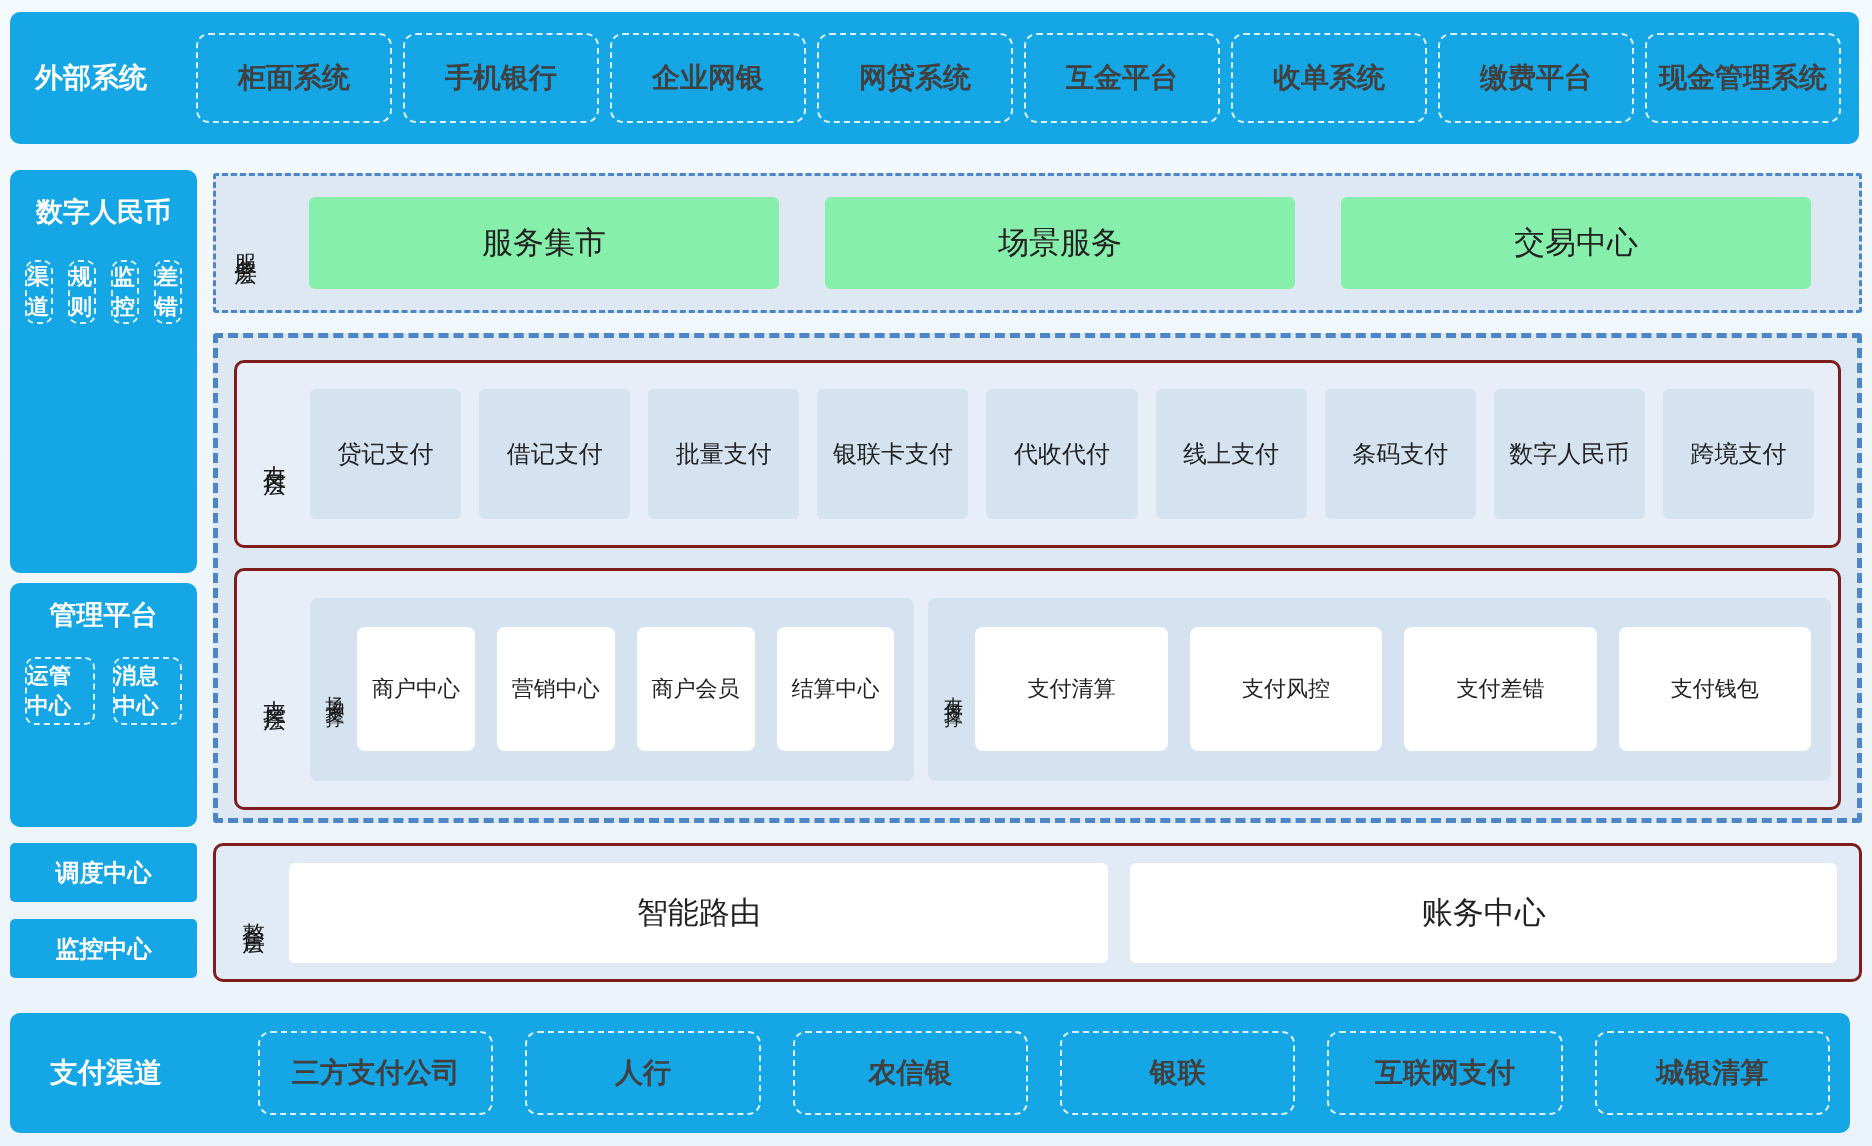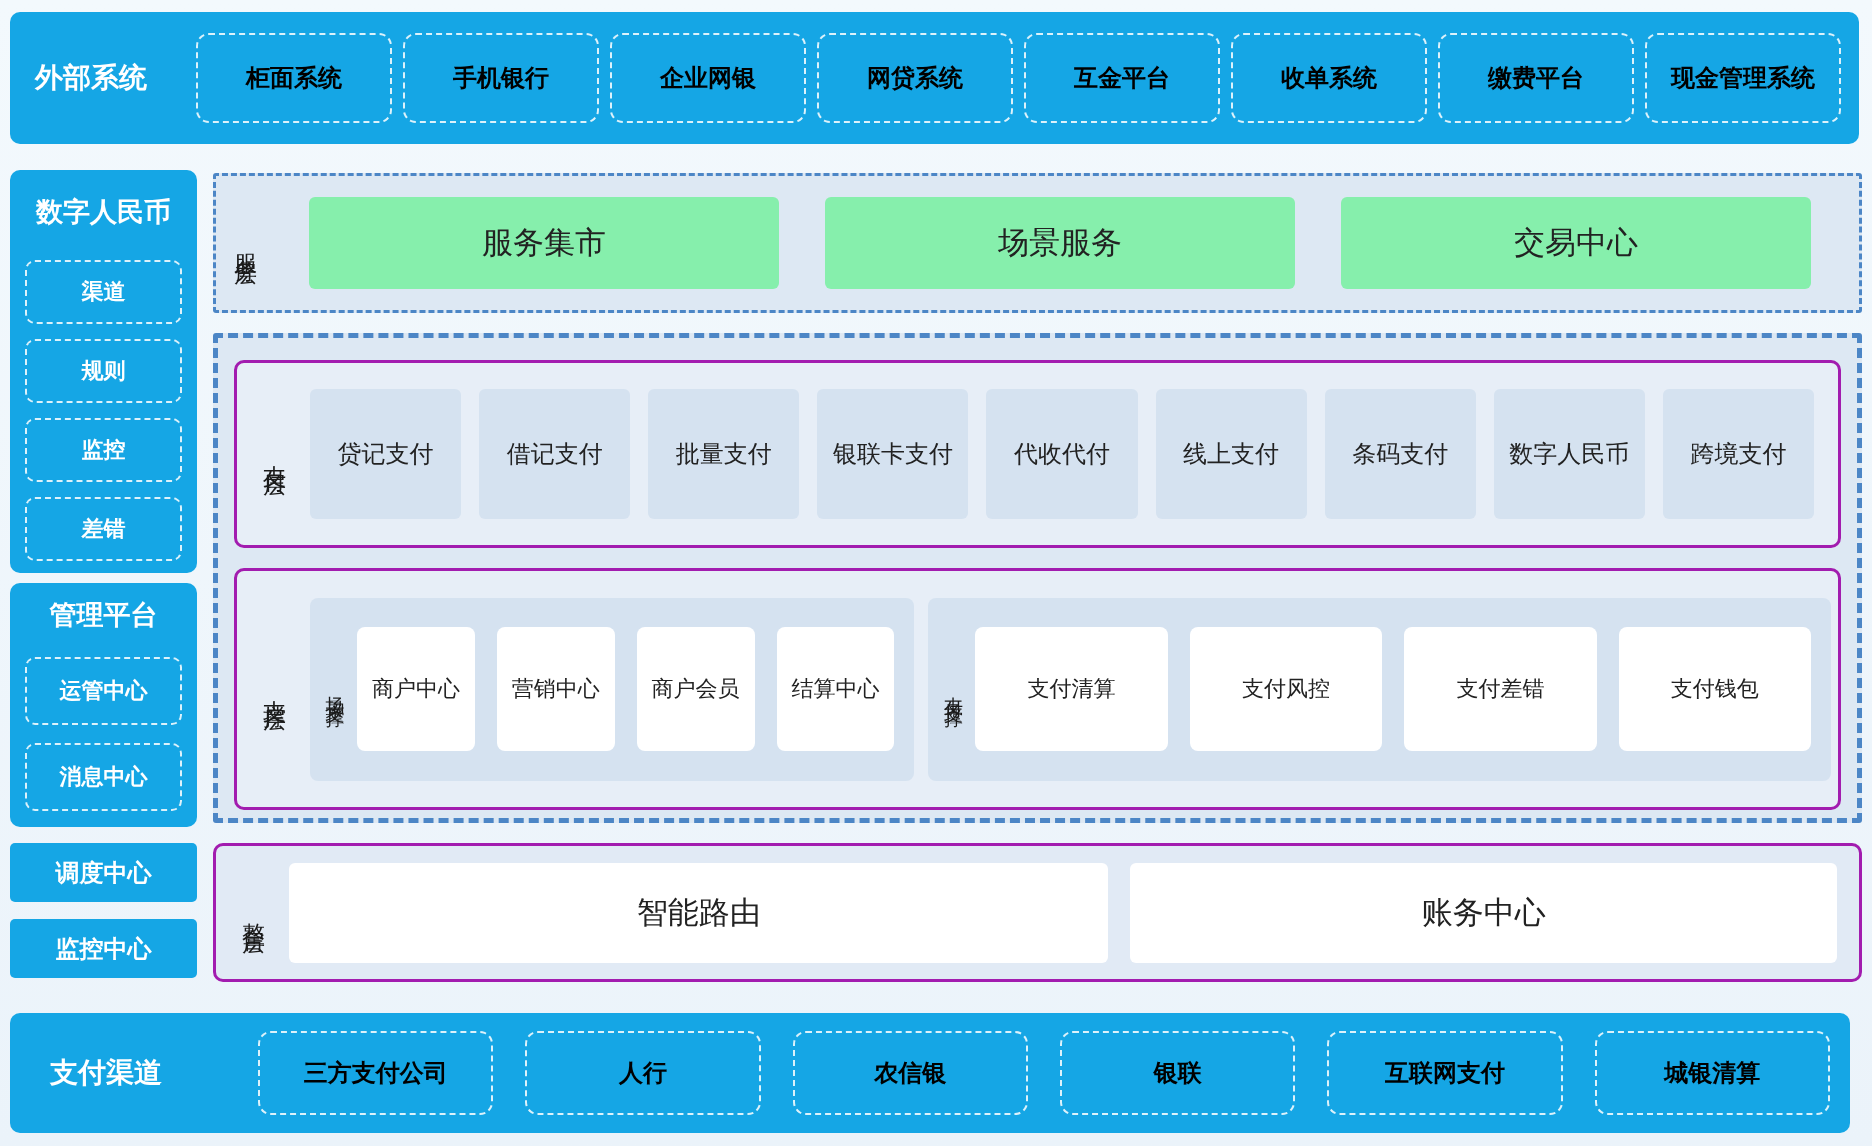--- a/index.html
+++ b/index.html
@@ -13,31 +13,31 @@
   .bluebar{position:absolute;background:#15a6e5;border-radius:10px;display:flex;align-items:center;}
   .topbar{left:10px;top:12px;width:1849px;height:132px;}
   .bottombar{left:10px;top:1013px;width:1840px;height:120px;}
   .bar-title{flex:none;color:#fff;font-weight:bold;font-size:28px;text-align:center;}
   .topbar .bar-title{width:142px;margin-left:10px;}
   .bottombar .bar-title{width:244px;text-align:left;padding-left:40px;box-sizing:border-box;}
   .bar-items{flex:1;display:flex;align-items:center;}
   .topbar .bar-items{gap:11px;margin-left:34px;margin-right:18px;}
   .bottombar .bar-items{gap:32px;margin-left:4px;margin-right:20px;}
   .bar-item{flex:1;border:2px dashed rgba(255,255,255,.85);border-radius:13px;
-    display:flex;align-items:center;justify-content:center;color:#000000;
-    font-weight:bold;font-size:24px;box-sizing:border-box;}
+    display:flex;align-items:center;justify-content:center;color:#404040;
+    font-weight:bold;font-size:28px;box-sizing:border-box;}
   .topbar .bar-item{height:90px;}
   .bottombar .bar-item{height:84px;}
   
   .sidebar{position:absolute;left:10px;top:170px;width:187px;display:flex;flex-direction:column;}
   .side-panel{background:#15a6e5;border-radius:10px;box-sizing:border-box;}
   .panel-title{text-align:center;color:#fff;font-weight:bold;font-size:27px;}
   .panel-recon{height:403px;padding-top:24px;}
   .panel-mgmt{height:244px;margin-top:10px;padding-top:14px;}
-  .side-items{display:flex;flex-direction:column;margin:30px 15px 0 15px;}
+  .side-items{display:flex;flex-direction:row;margin:30px 15px 0 15px;}
   .panel-recon .side-items{gap:15px;}
   .panel-mgmt .side-items{gap:18px;margin-top:24px;}
   .side-item{border:2px dashed rgba(255,255,255,.85);border-radius:10px;
     display:flex;align-items:center;justify-content:center;color:#fff;
     font-weight:bold;font-size:22px;box-sizing:border-box;}
   .panel-recon .side-item{height:64px;}
   .panel-mgmt .side-item{height:68px;}
   .solo-item{background:#15a6e5;border-radius:5px;height:59px;display:flex;align-items:center;
     justify-content:center;color:#fff;font-weight:bold;font-size:24px;}
   .solo-1{margin-top:16px;}
@@ -47,21 +47,21 @@
   .v-label{writing-mode:vertical-rl;text-orientation:upright;font-size:23px;color:#1a1a1a;
     letter-spacing:5px;flex:none;line-height:1;}
   .service-panel{height:140px;background:#dde8f3;border:3px dashed #4c86c6;border-radius:3px;
     display:flex;align-items:center;box-sizing:border-box;}
   .service-panel .v-label{margin:0 52px 0 18px;}
   .service-items{flex:1;display:flex;gap:46px;margin-right:48px;}
   .service-item{flex:1;height:92px;background:#86efac;border-radius:6px;display:flex;
     align-items:center;justify-content:center;font-size:31px;color:#222;}
   .dashed-container{margin-top:20px;height:490px;background:#dde8f3;border:5px dashed #4c86c6;
     border-radius:3px;box-sizing:border-box;padding:22px 16px 0 16px;}
-  .solid-box{border:3px solid #a21caf;border-radius:10px;background:#e7eef7;
+  .solid-box{border:3px solid #7f1d1d;border-radius:10px;background:#e7eef7;
     display:flex;align-items:center;box-sizing:border-box;}
   .solid-box .v-label{margin:0 24px 0 26px;}
   .payment-box{height:188px;}
   .payment-items{flex:1;display:flex;gap:18px;margin-right:24px;}
   .payment-item{flex:1;height:130px;background:#d5e2f0;border-radius:6px;display:flex;
     align-items:center;justify-content:center;font-size:24px;color:#222;}
   .support-box{margin-top:20px;height:242px;}
   .support-groups{flex:1;display:flex;gap:14px;margin-right:7px;}
   .group{background:#d5e2f0;border-radius:8px;height:183px;display:flex;align-items:center;box-sizing:border-box;}
   .group-scene{flex:608;}

